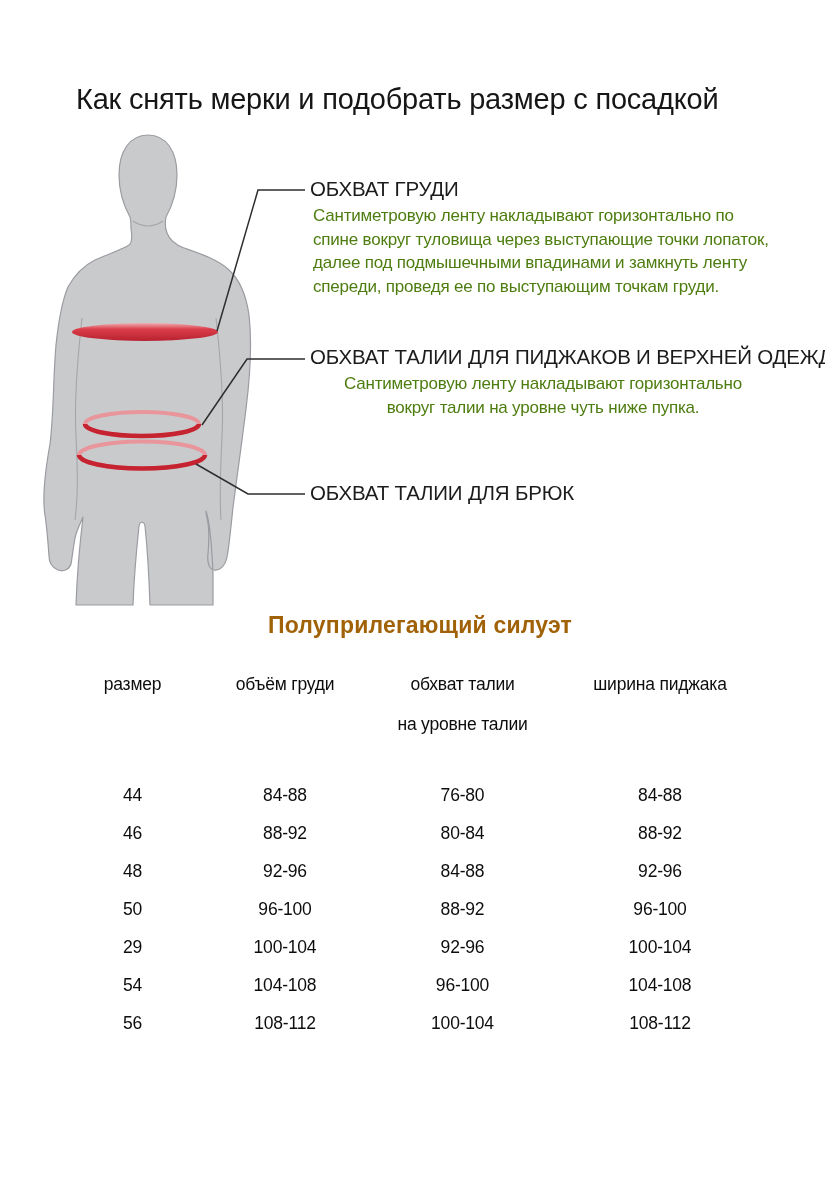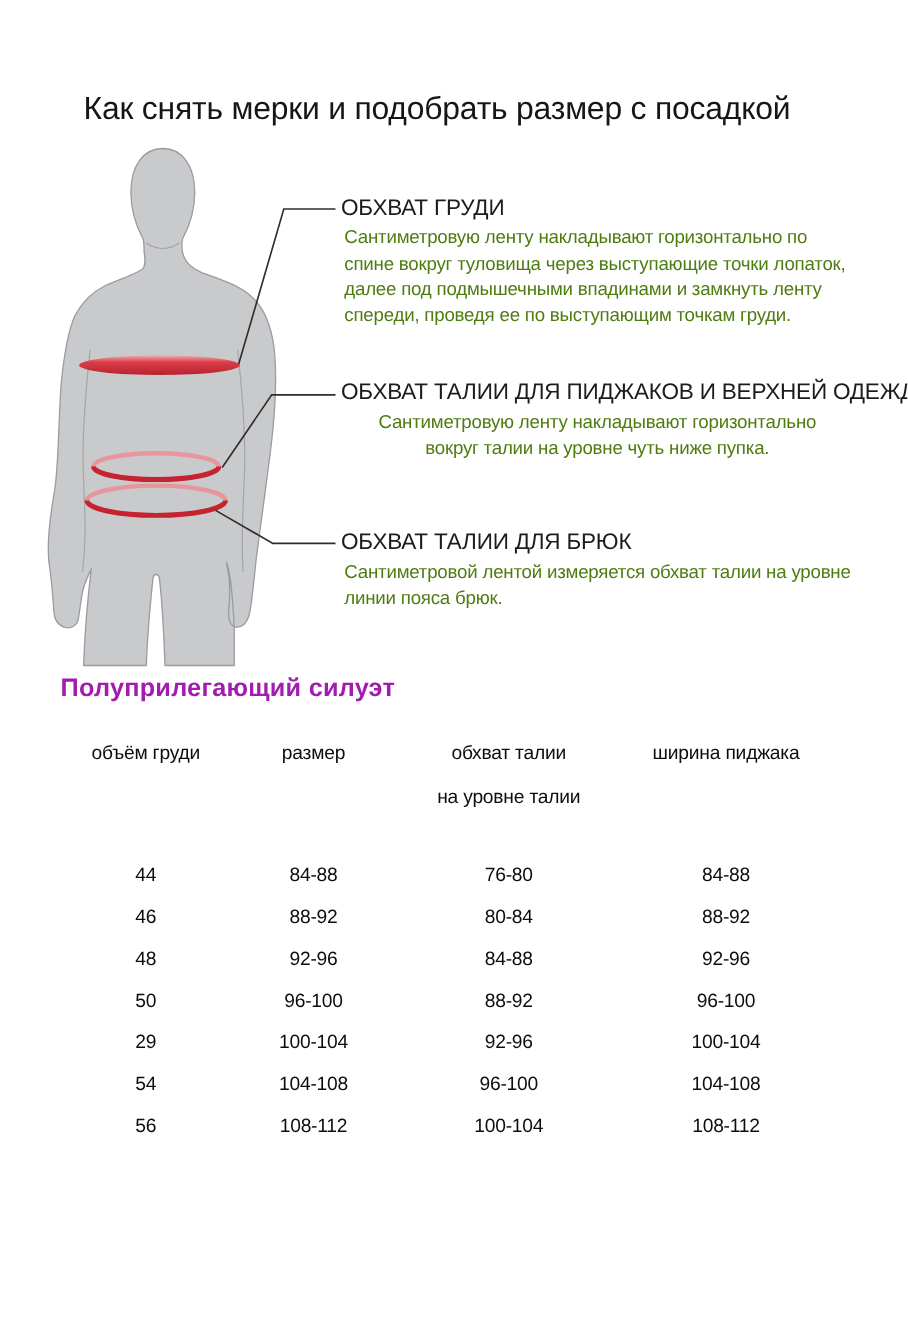--- a/index.html
+++ b/index.html
@@ -17,22 +17,22 @@
     letter-spacing:-0.2px;white-space:nowrap;
   }
   .m-desc{
     position:absolute;left:313px;font-size:17px;line-height:23.5px;color:#4d7c0f;
     white-space:pre-line;letter-spacing:-0.2px;
   }
   .h1{top:177px;} .d1{top:204px;width:480px;}
   .h2{top:345px;} .d2{top:372px;width:460px;text-align:center;}
   .h3{top:481px;} .d3{top:508px;width:490px;}
   .table-title{
-    position:absolute;left:55px;top:612px;width:730px;
-    font-size:23px;font-weight:700;color:#a21caf;letter-spacing:0.2px;
+    position:absolute;left:55px;top:612px;width:730px;text-align:center;
+    font-size:23px;font-weight:700;color:#a16207;letter-spacing:0.2px;
   }
   .size-table{position:absolute;left:55px;top:664px;width:700px;}
   .t-row{display:flex;}
   .t-cell{
     text-align:center;font-size:17.5px;color:#0d0d0d;letter-spacing:-0.2px;
   }
   .t-cell:nth-child(1){width:155px;}
   .t-cell:nth-child(2){width:150px;}
   .t-cell:nth-child(3){width:205px;}
   .t-cell:nth-child(4){width:190px;}
@@ -118,30 +118,28 @@
   <div class="m-desc d1">Сантиметровую ленту накладывают горизонтально по
 спине вокруг туловища через выступающие точки лопаток,
 далее под подмышечными впадинами и замкнуть ленту
 спереди, проведя ее по выступающим точкам груди.</div>
 
   <div class="m-heading h2">ОБХВАТ ТАЛИИ ДЛЯ ПИДЖАКОВ И ВЕРХНЕЙ ОДЕЖДЫ</div>
   <div class="m-desc d2">Сантиметровую  ленту накладывают горизонтально
 вокруг талии на уровне чуть ниже пупка.</div>
 
   <div class="m-heading h3">ОБХВАТ ТАЛИИ ДЛЯ БРЮК</div>
-  <div class="m-desc d3">Сантиметровой лентой измеряется обхват талии на уровне
-линии пояса брюк.</div>
 
   <div class="table-title">Полуприлегающий силуэт</div>
 
   <div class="size-table">
     <div class="t-head">
       <div class="t-row">
+        <div class="t-cell">размер</div>
         <div class="t-cell">объём груди</div>
-        <div class="t-cell">размер</div>
         <div class="t-cell">обхват талии</div>
         <div class="t-cell">ширина пиджака</div>
       </div>
       <div class="t-row">
         <div class="t-cell"></div>
         <div class="t-cell"></div>
         <div class="t-cell">на уровне талии</div>
       </div>
     </div>
     <div class="t-body">

